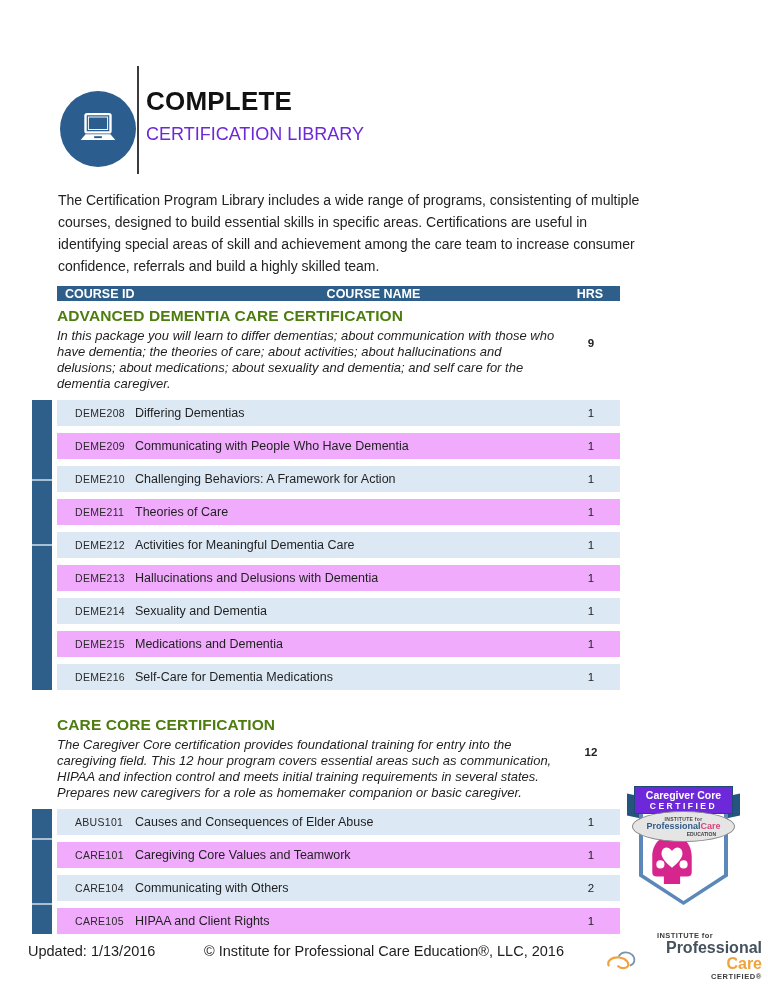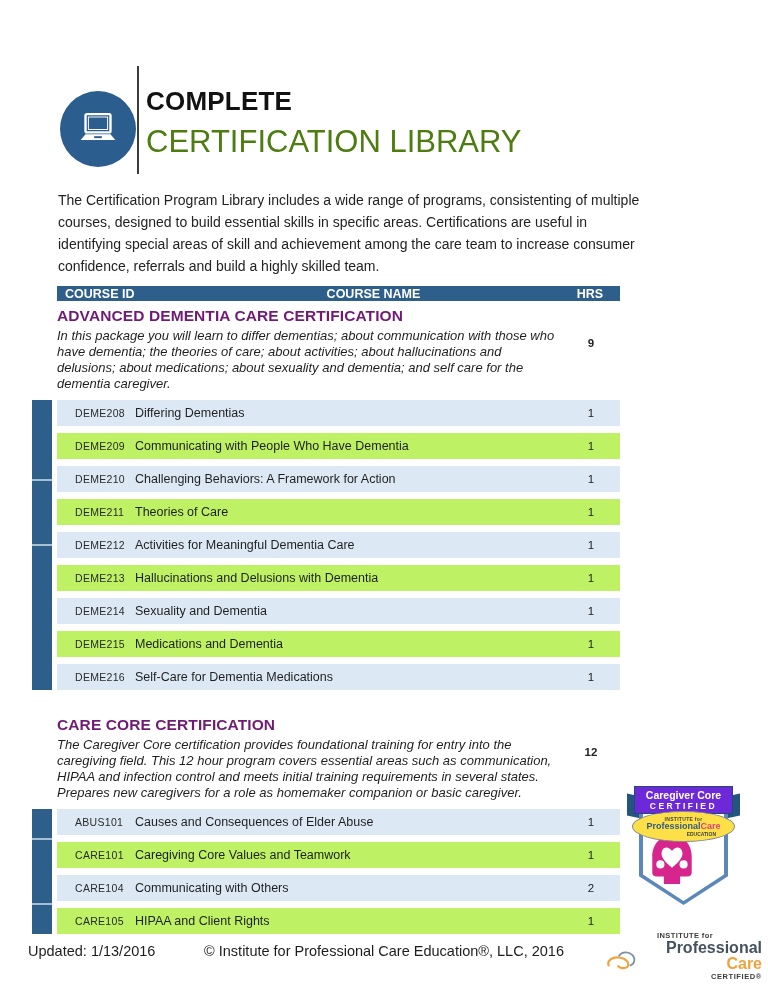--- a/index.html
+++ b/index.html
@@ -16,59 +16,59 @@
   
   .doc-header { position: absolute; top: 66px; left: 57px; width: 560px; height: 108px; }
   .icon-circle {
     position: absolute; left: 3px; top: 25px; width: 76px; height: 76px;
     border-radius: 50%; background: #2B5D8F;
     display: flex; align-items: center; justify-content: center;
   }
   .header-divider { position: absolute; left: 80px; top: 0; width: 2px; height: 108px; background: #3c3c3c; }
   .titles { position: absolute; left: 89px; top: 20px; }
   .title1 { font-size: 26px; font-weight: bold; color: #121212; letter-spacing: 0.2px; }
-  .title2 { font-size: 31px; margin-top: 7px; color: #4d7c0f; }
+  .title2 { font-size: 18px; margin-top: 7px; color: #6d28d9; }
 
   
   .intro {
     position: absolute; top: 189px; left: 58px; width: 585px;
     font-size: 14px; line-height: 22px; color: #222;
   }
 
   
   .table-header {
     position: absolute; top: 286px; left: 57px; width: 563px; height: 15px;
     background: #2E5F8A; color: #fff; font-weight: bold; font-size: 12.5px;
     display: grid; grid-template-columns: 130px 1fr 60px; align-items: center;
   }
   .table-header .col-id { padding-left: 8px; }
   .table-header .col-name { text-align: center; }
   .table-header .col-hrs { text-align: center; }
 
   .sections { position: absolute; top: 307px; left: 57px; width: 563px; }
   .section { position: relative; }
   .section + .section { margin-top: 26px; }
-  .sec-title { font-size: 15.5px; font-weight: bold; color: #701a75; margin-bottom: 3px; letter-spacing: 0.1px; }
+  .sec-title { font-size: 15.5px; font-weight: bold; color: #4d7c0f; margin-bottom: 3px; letter-spacing: 0.1px; }
   .sec-desc-row { display: flex; margin-bottom: 8px; }
   .sec-desc { width: 505px; font-style: italic; font-size: 13px; line-height: 16px; color: #1f1f1f; }
   .sec-hrs { width: 58px; text-align: center; font-size: 11.5px; font-weight: bold; padding-top: 9px; color: #222; }
 
   .rows-wrap { position: relative; }
   .accent-bar { position: absolute; left: -25px; top: 0; bottom: 0; width: 20px; }
   .section.sec-0 .accent-bar {
     background: linear-gradient(#2E5F8A 0 79px, #a9bfd2 79px 81px, #2E5F8A 81px 144px, #a9bfd2 144px 146px, #2E5F8A 146px 100%);
   }
   .section.sec-1 .accent-bar {
     background: linear-gradient(#2E5F8A 0 29px, #a9bfd2 29px 31px, #2E5F8A 31px 94px, #a9bfd2 94px 96px, #2E5F8A 96px 100%);
   }
   .rows { position: relative; }
   .course-row {
     height: 26px; margin-bottom: 7px;
     display: grid; grid-template-columns: 60px 1fr 58px; align-items: center;
-    padding-left: 18px; background: #bef264;
+    padding-left: 18px; background: #f0abfc;
   }
   .course-row:nth-child(odd) { background: #DCE9F5; }
   .cell-id { font-size: 10.5px; color: #2a2a2a; letter-spacing: 0.3px; }
   .cell-name { font-size: 12.5px; color: #1f1f1f; }
   .cell-hrs { font-size: 11.5px; text-align: center; color: #222; }
 
   
   .badge { position: absolute; left: 627px; top: 785px; width: 113px; height: 123px; }
   .badge-tail-l, .badge-tail-r {
     position: absolute; top: 10px; width: 14px; height: 22px; background: #24557F;
@@ -85,21 +85,21 @@
   .badge-shield {
     position: absolute; top: 24px; left: 12px; width: 89px; height: 96px; z-index: 1;
     background: #5B88B9; clip-path: polygon(50% 100%, 0 70%, 0 0, 100% 0, 100% 70%);
   }
   .badge-shield-inner {
     position: absolute; inset: 4px; background: #ffffff;
     clip-path: polygon(50% 100%, 0 70%, 0 0, 100% 0, 100% 70%);
   }
   .badge-oval {
     position: absolute; top: 26px; left: 5px; width: 103px; height: 31px; z-index: 5;
-    background: #fde047; border: 1px solid #8a8a8a; border-radius: 50%;
+    background: #e5e5e5; border: 1px solid #8a8a8a; border-radius: 50%;
     display: flex; flex-direction: column; align-items: center; justify-content: center; text-align: center;
   }
   .badge-oval .mini-line1 { font-size: 5px; font-weight: bold; color: #444; letter-spacing: 0.3px; }
   .badge-oval .mini-line2 { font-size: 9px; font-weight: bold; line-height: 9px; }
   .badge-oval .mini-word1 { color: #2F5B86; }
   .badge-oval .mini-word2 { color: #D9417E; }
   .badge-oval .mini-line3 { font-size: 5px; font-weight: bold; color: #444; align-self: flex-end; margin-right: 18px; }
   .badge-figure { position: absolute; top: 34px; left: 16px; width: 58px; z-index: 2; }
 
   

